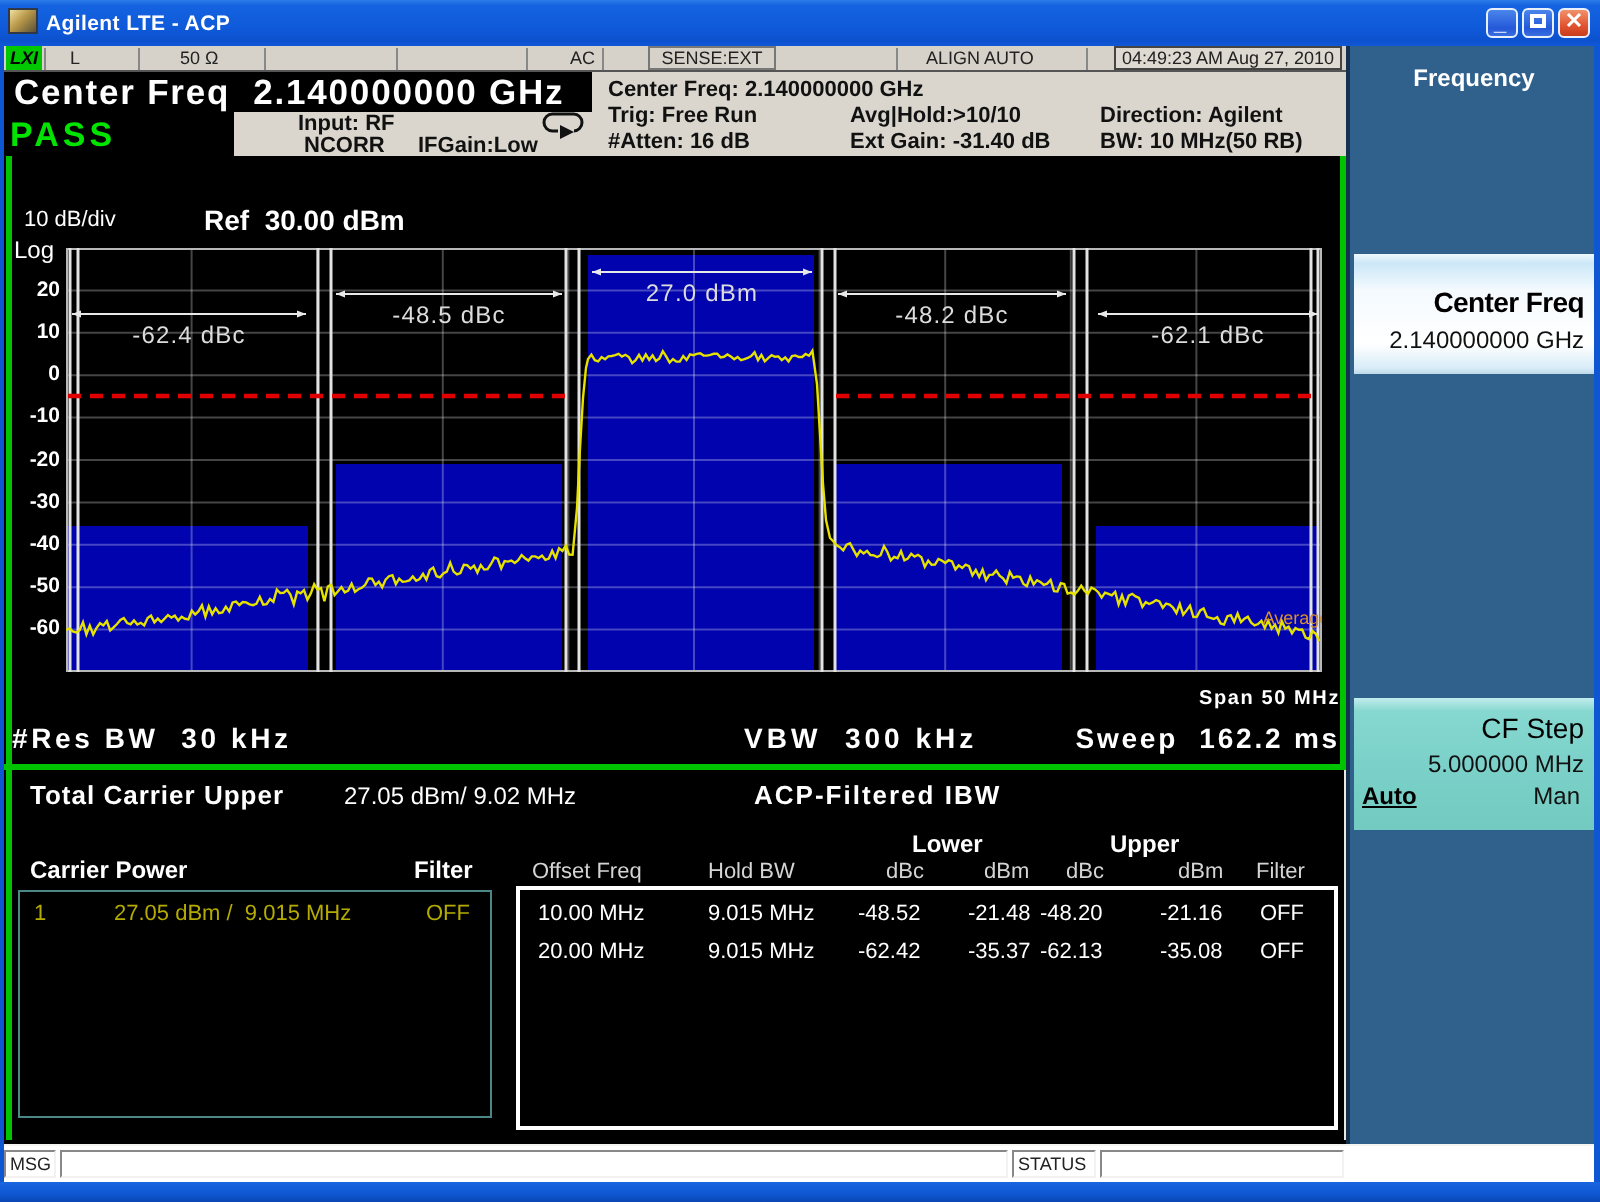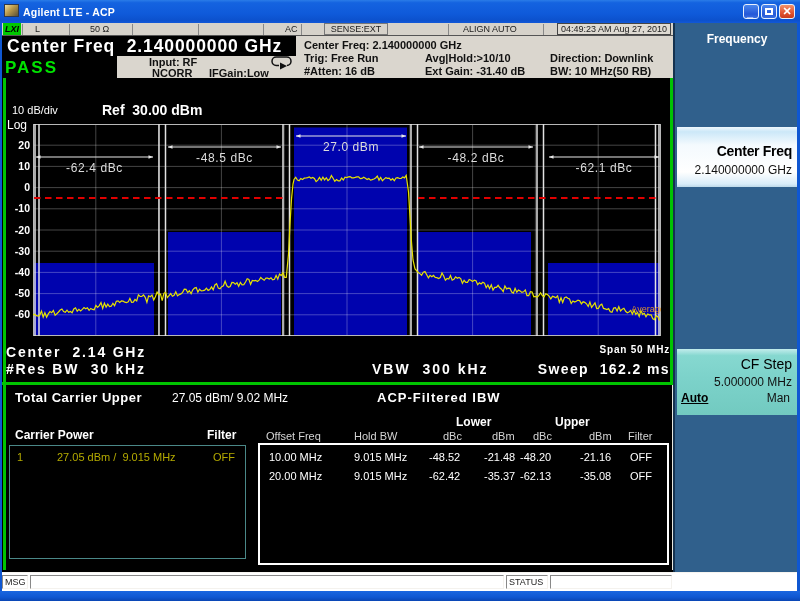--- a/index.html
+++ b/index.html
@@ -115,21 +115,21 @@
     <svg class="abs" style="left:269px; top:20px;" width="24" height="14" viewBox="0 0 24 14">
       <rect x="1" y="1" width="19" height="8.5" rx="4.2" fill="none" stroke="#111" stroke-width="1.5"></rect>
       <rect x="8" y="8" width="8" height="4" fill="#dad6ce"></rect>
       <polygon points="9,6.5 9,13.5 16,10" fill="#111"></polygon>
     </svg>
     <div class="inf" style="left:302px; top:3px;">Center Freq: 2.140000000 GHz</div>
     <div class="inf" style="left:302px; top:16px;">Trig: Free Run</div>
     <div class="inf" style="left:302px; top:29px;">#Atten: 16 dB</div>
     <div class="inf" style="left:423px; top:16px;">Avg|Hold:&gt;10/10</div>
     <div class="inf" style="left:423px; top:29px;">Ext Gain: -31.40 dB</div>
-    <div class="inf" style="left:548px; top:16px;">Direction: Downlink</div>
+    <div class="inf" style="left:548px; top:16px;">Direction: Agilent</div>
     <div class="inf" style="left:548px; top:29px;">BW: 10 MHz(50 RB)</div>
   </div>
 
   <div class="abs" id="screen">
     <div class="greenv" style="left:1px;"></div>
     <div id="greenv2"></div>
     <div id="whitev"></div>
     <div id="gsep"></div>
 
     <div class="wlabel" style="left:10px; top:26px; font-size:11px;">10 dB/div</div>
@@ -210,21 +210,20 @@
       <text x="443.0" y="37.5" font-size="12" fill="#dcdcdc" letter-spacing="0.6" text-anchor="middle" font-family="Liberation Sans, sans-serif">-48.2 dBc</text>
       <line x1="516" y1="33" x2="626" y2="33" stroke="#e8e8e8" stroke-width="1"></line>
       <polygon points="516,33 520.5,31.2 520.5,34.8" fill="#e8e8e8"></polygon>
       <polygon points="626,33 621.5,31.2 621.5,34.8" fill="#e8e8e8"></polygon>
       <text x="571.0" y="47.5" font-size="12" fill="#dcdcdc" letter-spacing="0.6" text-anchor="middle" font-family="Liberation Sans, sans-serif">-62.1 dBc</text>
 
       <polyline points="0.0,191.0 1.7,190.2 3.4,191.7 5.1,192.2 6.8,191.1 8.5,187.1 10.2,193.2 11.9,188.8 13.6,193.3 15.3,189.9 17.0,187.6 18.7,188.7 20.4,186.5 22.1,191.2 23.8,189.7 25.5,188.0 27.2,186.0 28.9,185.0 30.6,187.5 32.3,188.2 34.0,186.2 35.7,188.3 37.4,187.4 39.1,188.7 40.8,185.0 42.5,183.8 44.2,187.2 45.9,185.3 47.6,187.0 49.3,185.3 51.0,183.5 52.7,184.8 54.4,183.8 56.1,186.3 57.8,184.4 59.5,185.4 61.2,185.7 62.9,181.3 64.6,183.3 66.3,181.6 68.0,178.6 69.7,184.4 71.4,179.1 73.1,183.1 74.8,180.1 76.5,182.6 78.2,182.2 79.9,179.3 81.6,181.7 83.3,177.2 85.0,176.8 86.7,178.5 88.4,177.0 90.1,177.2 91.8,178.2 93.5,178.6 95.2,177.9 96.9,174.4 98.6,178.3 100.3,178.1 102.0,175.5 103.7,176.9 105.4,170.8 107.1,172.5 108.8,172.4 110.5,170.9 112.2,173.3 113.9,178.3 115.6,171.8 117.3,172.7 119.0,171.1 120.7,175.9 122.4,172.7 124.1,168.1 125.8,170.8 127.5,170.0 129.2,176.6 130.9,169.3 132.6,168.3 134.3,173.6 136.0,171.6 137.7,169.5 139.4,172.2 141.1,171.3 142.8,167.8 144.5,171.9 146.2,170.6 147.9,169.9 149.6,168.4 151.3,165.2 153.0,165.3 154.7,168.5 156.4,166.8 158.1,169.7 159.8,165.8 161.5,164.1 163.2,163.6 164.9,168.1 166.6,165.3 168.3,166.9 170.0,166.7 171.7,166.2 173.4,164.2 175.1,166.4 176.8,165.5 178.5,162.9 180.2,165.8 181.9,161.0 183.6,159.8 185.3,164.1 187.0,164.7 188.7,162.7 190.4,161.8 192.1,157.3 193.8,161.8 195.5,163.2 197.2,162.5 198.9,158.4 200.6,158.6 202.3,160.3 204.0,158.8 205.7,162.3 207.4,158.5 209.1,160.8 210.8,160.6 212.5,158.0 214.2,154.8 215.9,155.5 217.6,160.3 219.3,156.5 221.0,156.8 222.7,156.3 224.4,157.5 226.1,156.1 227.8,153.5 229.5,155.1 231.2,156.3 232.9,154.2 234.6,154.2 236.3,155.0 238.0,153.8 239.7,155.9 241.4,155.3 243.1,151.4 244.8,155.1 246.5,150.1 248.2,151.5 249.9,148.8 251.6,153.3 253.3,153.4 255.5,130 257,100 258.5,75 260,60 261.0,55.5 262.7,53.3 264.4,56.1 266.1,56.7 267.8,54.5 269.5,55.6 271.2,54.2 272.9,54.0 274.6,53.6 276.3,52.9 278.0,54.3 279.7,53.4 281.4,54.5 283.1,57.6 284.8,56.1 286.5,53.4 288.2,56.3 289.9,53.2 291.6,55.9 293.3,53.7 295.0,56.5 296.7,55.2 298.4,51.6 300.1,54.2 301.8,57.3 303.5,55.5 305.2,56.8 306.9,56.8 308.6,54.0 310.3,56.0 312.0,53.2 313.7,53.6 315.4,52.9 317.1,52.6 318.8,53.8 320.5,53.8 322.2,53.4 323.9,52.9 325.6,52.9 327.3,54.7 329.0,54.4 330.7,53.2 332.4,54.3 334.1,55.6 335.8,54.5 337.5,56.1 339.2,55.6 340.9,55.0 342.6,54.0 344.3,52.1 346.0,56.1 347.7,53.4 349.4,56.7 351.1,55.1 352.8,53.6 354.5,54.4 356.2,54.2 357.9,56.1 359.6,54.7 361.3,56.7 363.0,54.0 364.7,53.7 366.4,54.5 368.1,54.5 369.8,53.0 371.5,53.9 373.2,51.4 375.5,68 377,93 378.5,118 380,136 382,145 383.5,146.5 385.2,148.5 386.9,149.6 388.6,151.2 390.3,148.3 392.0,147.6 393.7,150.8 395.4,153.9 397.1,151.3 398.8,152.7 400.5,151.4 402.2,153.5 403.9,153.7 405.6,154.5 407.3,153.6 409.0,149.0 410.7,152.0 412.4,156.2 414.1,154.5 415.8,155.1 417.5,151.5 419.2,156.2 420.9,155.3 422.6,152.9 424.3,154.3 426.0,153.4 427.7,154.6 429.4,159.4 431.1,156.3 432.8,158.4 434.5,158.3 436.2,155.5 437.9,156.3 439.6,157.5 441.3,156.1 443.0,156.7 444.7,160.7 446.4,158.7 448.1,160.0 449.8,158.3 451.5,159.1 453.2,163.7 454.9,161.0 456.6,164.5 458.3,160.8 460.0,166.1 461.7,163.4 463.4,163.3 465.1,161.3 466.8,163.8 468.5,165.2 470.2,167.6 471.9,161.9 473.6,164.9 475.3,164.2 477.0,164.4 478.7,168.0 480.4,169.1 482.1,164.4 483.8,168.2 485.5,166.1 487.2,167.0 488.9,168.4 490.6,167.8 492.3,165.9 494.0,171.6 495.7,171.7 497.4,167.6 499.1,168.0 500.8,172.8 502.5,172.3 504.2,173.2 505.9,171.4 507.6,168.8 509.3,171.5 511.0,172.9 512.7,169.8 514.4,170.6 516.1,172.1 517.8,174.8 519.5,172.3 521.2,172.9 522.9,173.7 524.6,171.9 526.3,178.3 528.0,173.7 529.7,178.5 531.4,173.8 533.1,172.9 534.8,174.2 536.5,174.9 538.2,179.5 539.9,177.0 541.6,178.0 543.3,177.2 545.0,176.1 546.7,176.7 548.4,179.9 550.1,177.8 551.8,178.3 553.5,179.8 555.2,182.5 556.9,178.0 558.6,183.4 560.3,181.2 562.0,178.8 563.7,184.5 565.4,184.4 567.1,181.2 568.8,180.2 570.5,184.4 572.2,184.9 573.9,185.5 575.6,184.6 577.3,187.7 579.0,188.3 580.7,184.1 582.4,183.6 584.1,187.0 585.8,182.7 587.5,187.0 589.2,185.3 590.9,184.3 592.6,187.3 594.3,188.7 596.0,188.0 597.7,186.4 599.4,190.0 601.1,186.3 602.8,190.4 604.5,188.3 606.2,192.5 607.9,186.6 609.6,190.3 611.3,189.3 613.0,192.7 614.7,190.0 616.4,190.9 618.1,190.8 619.8,194.8 621.5,195.6 623.2,191.5 624.9,192.9 626.6,196.5" fill="none" stroke="#e6e200" stroke-width="1.2"></polyline>
       <text x="615" y="188" font-size="9" fill="#d89030" text-anchor="middle" font-family="Liberation Sans, sans-serif">Average</text>
     </svg>
 
-    <div class="wlabel" style="left:4px; top:266px; font-size:14px; font-weight:bold; letter-spacing:1.8px;">Center&nbsp; 2.14 GHz</div>
     <div class="wlabel" style="left:4px; top:283px; font-size:14px; font-weight:bold; letter-spacing:1.8px;">#Res BW&nbsp; 30 kHz</div>
     <div class="wlabel" style="left:370px; top:283px; font-size:14px; font-weight:bold; letter-spacing:2.0px;">VBW&nbsp; 300 kHz</div>
     <div class="wlabel" style="right:3px; top:266px; font-size:10px; font-weight:bold; letter-spacing:0.8px;">Span 50 MHz</div>
     <div class="wlabel" style="right:3px; top:283px; font-size:14px; font-weight:bold; letter-spacing:1.4px;">Sweep&nbsp; 162.2 ms</div>
 
     <div class="tt" style="left:13px; top:312px; font-size:13px; font-weight:bold; letter-spacing:0.5px;">Total Carrier Upper</div>
     <div class="tt" style="left:170px; top:313px; font-size:12px;">27.05 dBm/ 9.02 MHz</div>
     <div class="tt" style="left:375px; top:312px; font-size:13px; font-weight:bold; letter-spacing:1.0px;">ACP-Filtered IBW</div>
 
     <div class="tt" style="left:13px; top:350px; font-size:12px; font-weight:bold;">Carrier Power</div>

